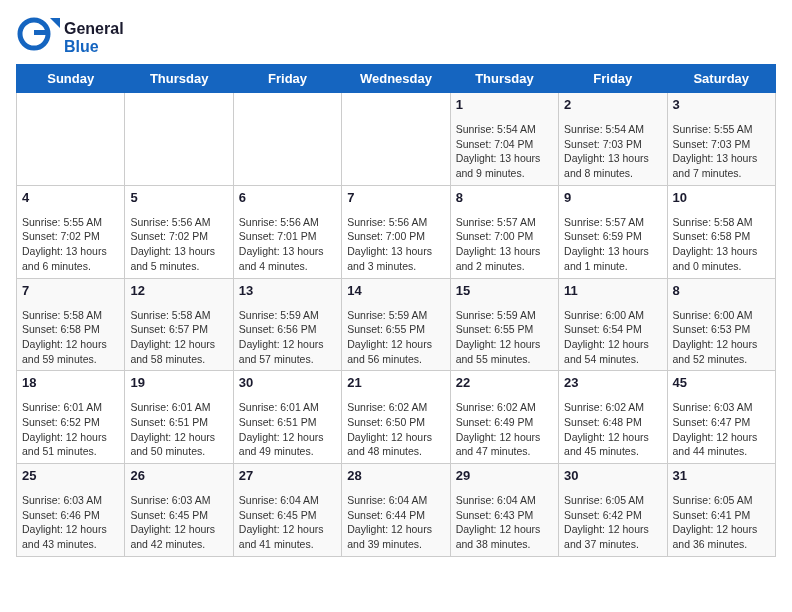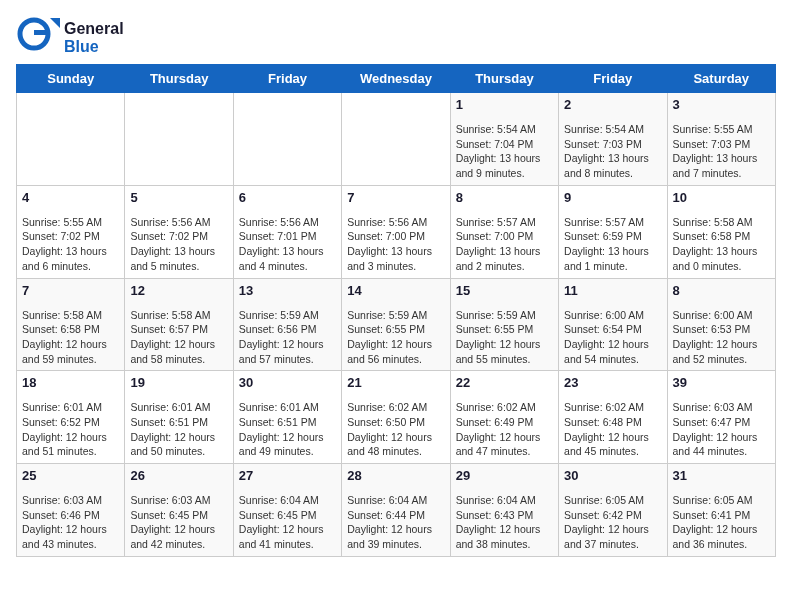--- a/index.html
+++ b/index.html
@@ -274,21 +274,21 @@
 and 47 minutes.</div>
         </td>
         <td>
           <span class="day-number">23</span>
           <div class="day-info" style="white-space: pre-line;">Sunrise: 6:02 AM
 Sunset: 6:48 PM
 Daylight: 12 hours
 and 45 minutes.</div>
         </td>
         <td>
-          <span class="day-number">39</span>
+          <span class="day-number">45</span>
           <div class="day-info" style="white-space: pre-line;">Sunrise: 6:03 AM
 Sunset: 6:47 PM
 Daylight: 12 hours
 and 44 minutes.</div>
         </td>
       </tr>
       <tr>
         <td>
           <span class="day-number">25</span>
           <div class="day-info" style="white-space: pre-line;">Sunrise: 6:03 AM

